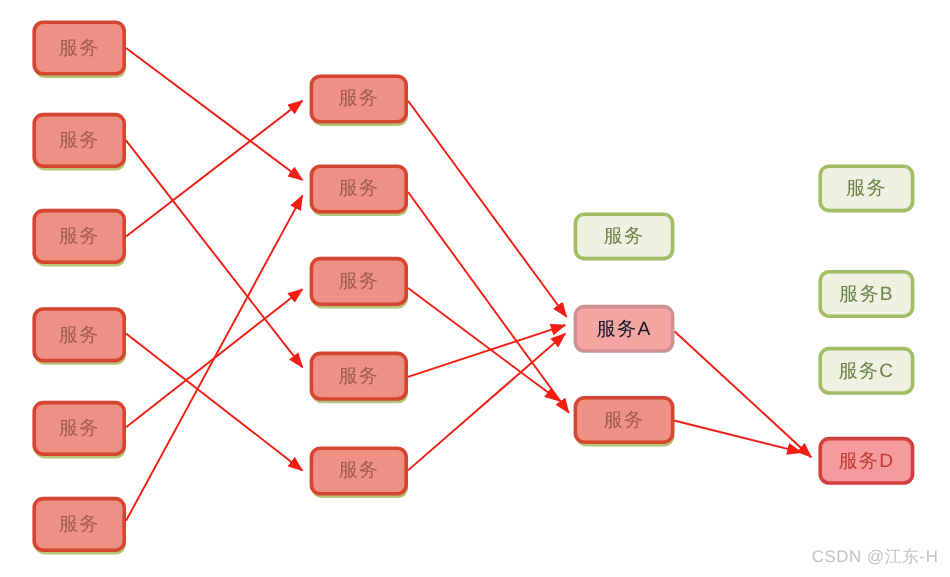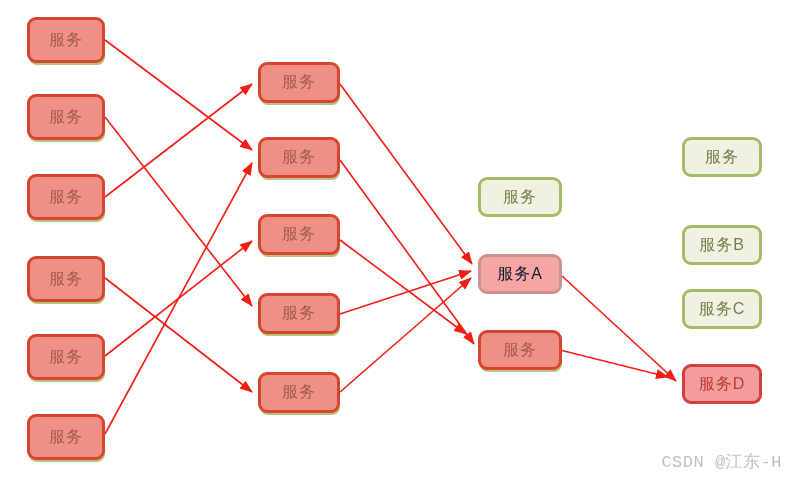--- a/index.html
+++ b/index.html
@@ -18,24 +18,23 @@
     display:flex;align-items:center;justify-content:center;
     border-radius:9px;
     font-size:16px;
     letter-spacing:1px;
     user-select:none;
   }
   .node.red{ box-shadow:1px 3px 0 -1px #b5c67a; }
   .watermark{
     position:absolute;
     right:10px;bottom:8px;
-    font-size:17px;
+    font-size:14px;
     color:#c2c2c2;
     letter-spacing:0.5px;
-    font-family:Liberation Mono, monospace;
   }
 </style>
 </head>
 <body>
 
 <div class="canvas">
   <svg id="edges-layer" width="792" height="481" viewBox="0 0 792 481" xmlns="http://www.w3.org/2000/svg">
     <defs>
       <marker id="arrowhead" markerUnits="userSpaceOnUse" markerWidth="13" markerHeight="10" refX="12" refY="5" orient="auto">
         <path d="M0,0 L13,5 L0,10 Z" fill="#f31d14"></path>

